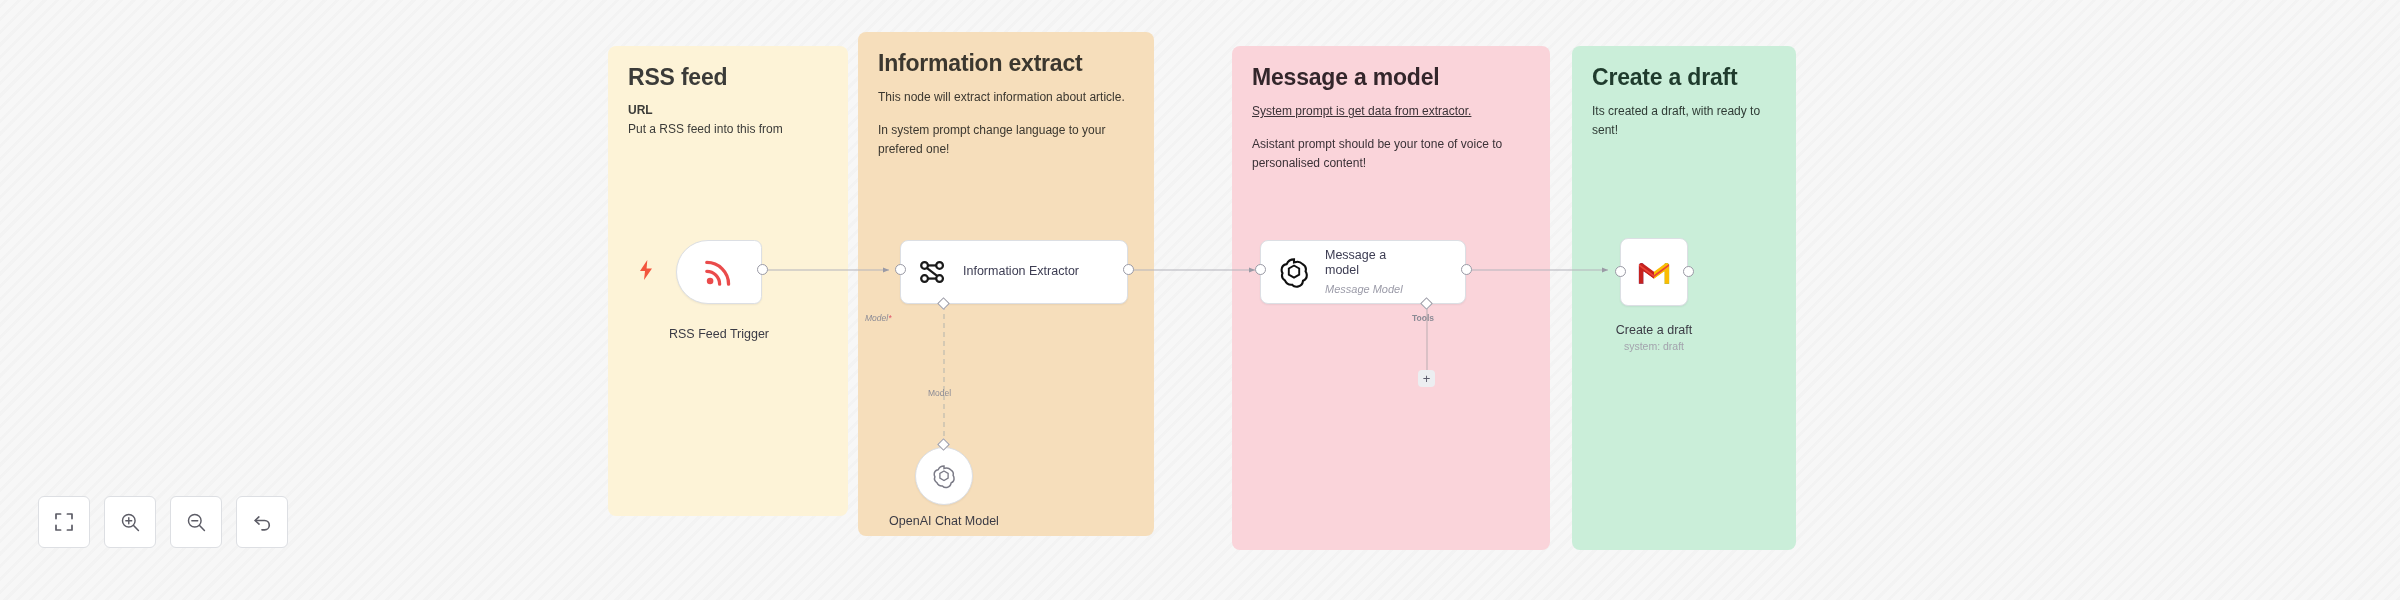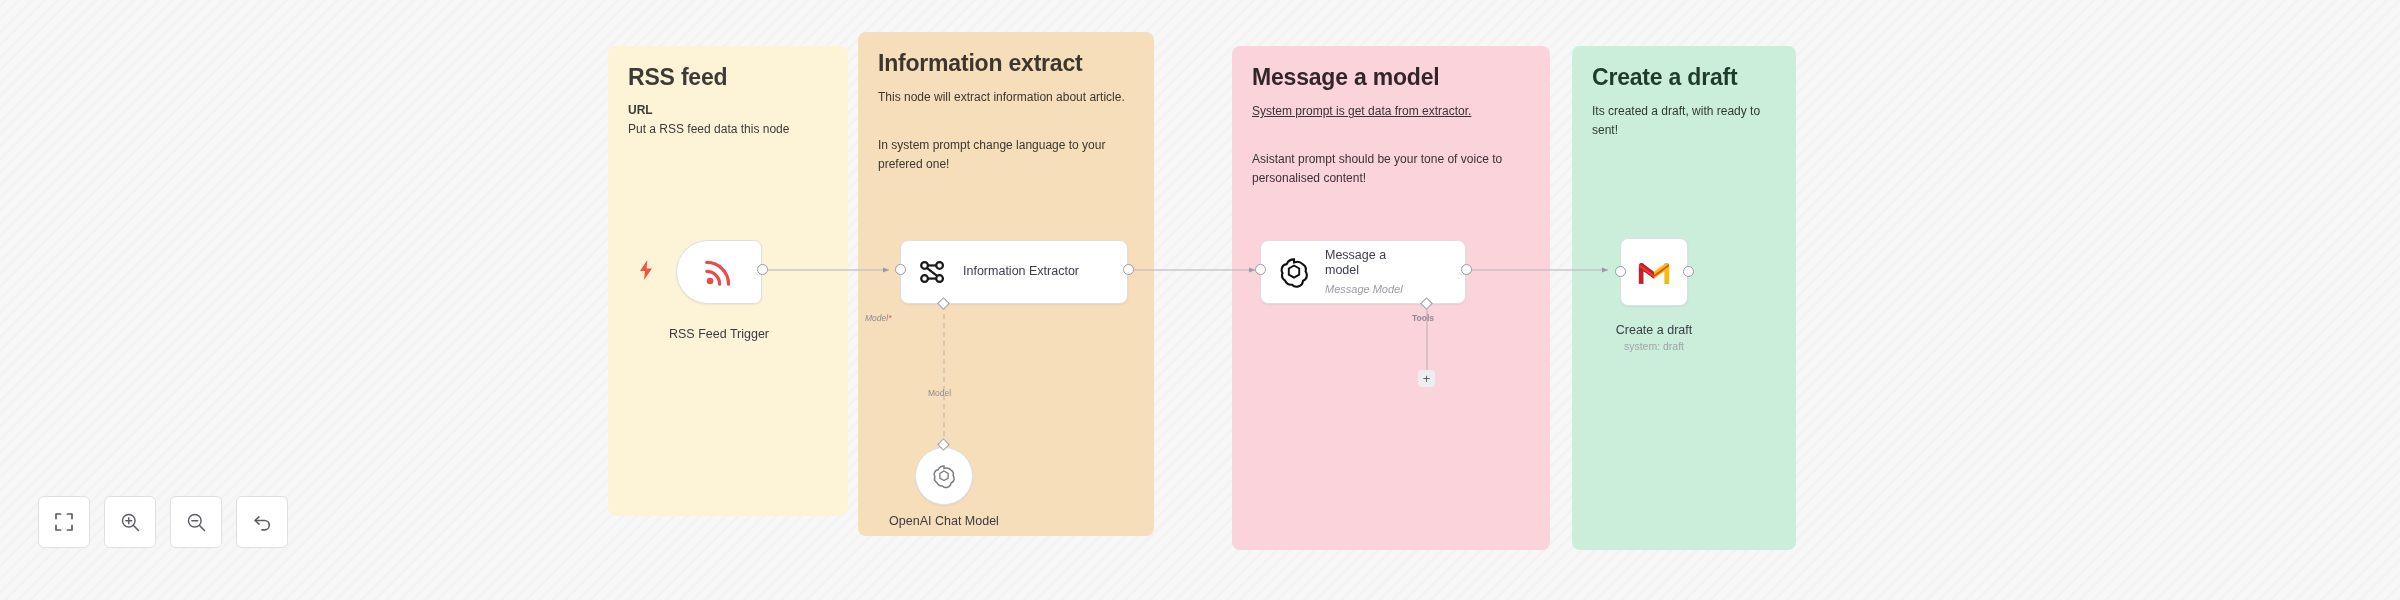--- a/index.html
+++ b/index.html
@@ -44,21 +44,21 @@
   }
   .sticky-sub {
     font-size: 12px;
     font-weight: bold;
     line-height: 1.45;
   }
   .sticky-body {
     font-size: 12px;
     line-height: 1.55;
   }
-  .sticky-body + .sticky-body { margin-top: 29px; }
+  .sticky-body + .sticky-body { margin-top: 14px; }
 
   .sticky.yellow  { background: #fdf3d7; color: #3b3b38; }
   .sticky.orange  { background: #f6debb; color: #3b372f; }
   .sticky.pink    { background: #fad4da; color: #3b3237; }
   .sticky.green   { background: #caeed9; color: #2f3b35; }
   .sticky.green .sticky-title { color: #1f3b2d; }
   .sticky.pink  .sticky-title { color: #33262b; }
 
   
   .node {
@@ -182,21 +182,21 @@
   .bolt { position: absolute; }
 </style>
 </head>
 <body>
 
 <div id="canvas">
 
   <div class="sticky yellow" style="left:608px; top:46px; width:240px; height:470px;">
     <div class="sticky-title">RSS feed</div>
     <div class="sticky-sub">URL</div>
-    <div class="sticky-body" style="margin-top:0;">Put a RSS feed data this node</div>
+    <div class="sticky-body" style="margin-top:0;">Put a RSS feed into this from</div>
   </div>
 
   <div class="sticky orange" style="left:858px; top:32px; width:296px; height:504px;">
     <div class="sticky-title">Information extract</div>
     <div class="sticky-body" style="margin-top:12px;">This node will extract information about article.</div>
     <div class="sticky-body">In system prompt change language to your prefered one!</div>
   </div>
 
   <div class="sticky pink" style="left:1232px; top:46px; width:318px; height:504px;">
     <div class="sticky-title">Message a model</div>

